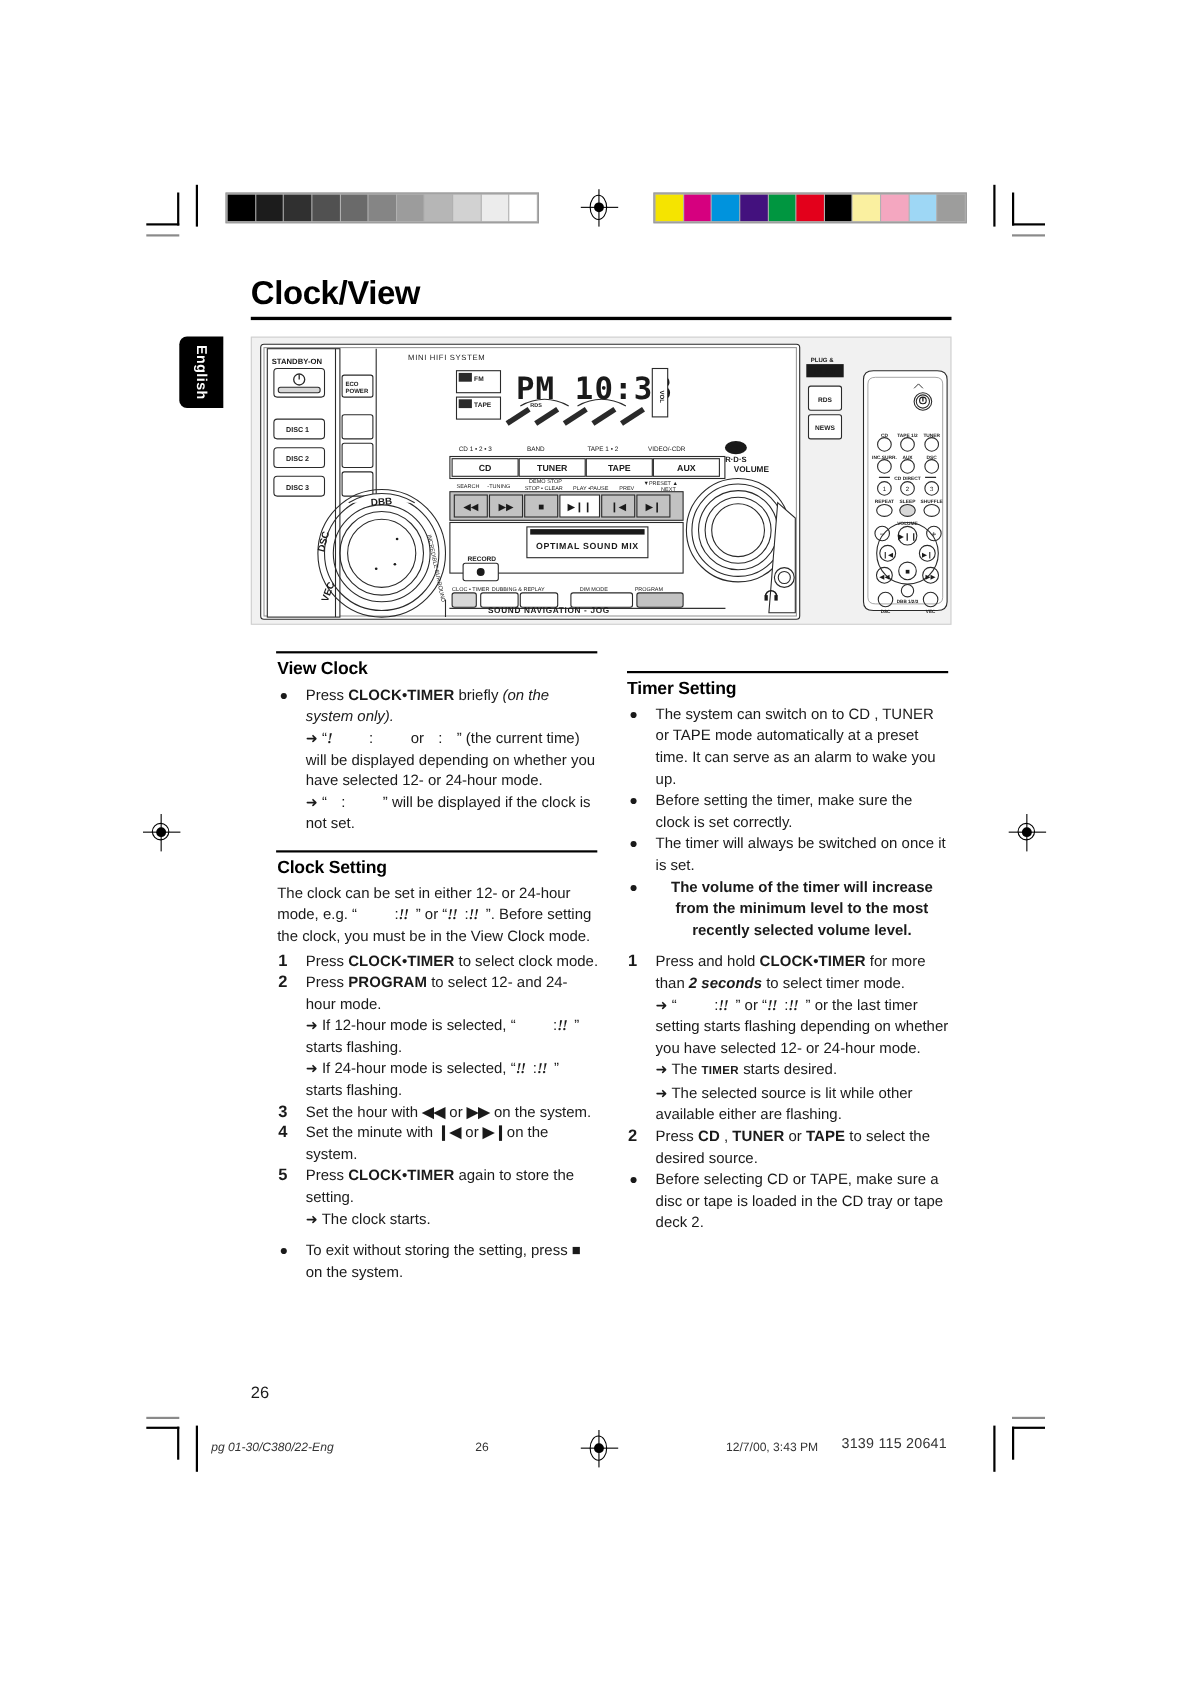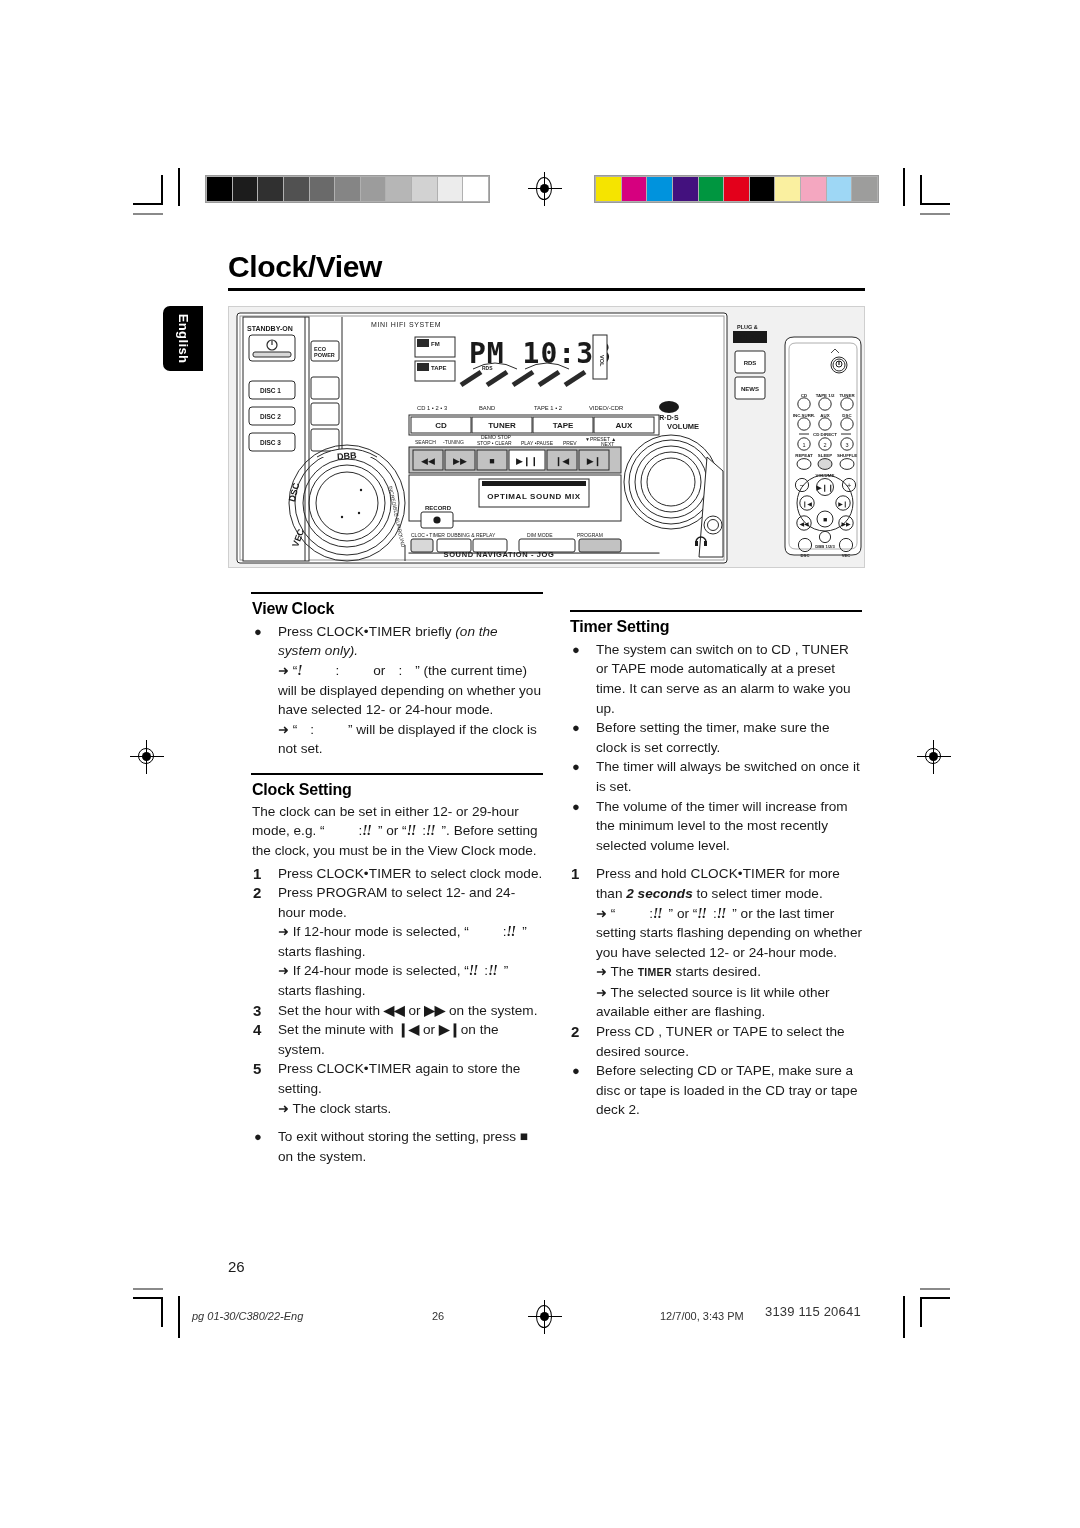--- a/index.html
+++ b/index.html
@@ -149,23 +149,23 @@
     padding-left: 3px;
     box-sizing: border-box;
     line-height: 19.6px;
   }
   .row .mk.num { font-weight: bold; font-size: 15px; padding-left: 1px; }
   .row .mk.dot { font-size: 13px; padding-left: 2px; }
   .row .tx { flex: 1 1 auto; }
 
   .row.tight { margin-top: 0; }
 
-  b.k { font-weight: normal; letter-spacing: .1px; text-align: center; }
+  b.k { font-weight: bold; letter-spacing: .1px; text-align: center; }
   i.em { font-style: italic; }
-  .boldpara { font-weight: normal; }
+  .boldpara { font-weight: bold; text-align: center; }
 
   
   .lcd {
     font-family: "Liberation Serif", serif;
     font-style: italic;
     font-weight: bold;
     letter-spacing: -1px;
   }
   .gap { display: inline-block; width: 34px; }
   .gap.sm { width: 13px; }
@@ -566,21 +566,21 @@
       <br>
       <span class="arrow">➜</span>
       <span>“</span><span class="gap sm"></span>:<span class="gap"></span><span>” will be displayed if the clock is not set.</span>
     </div>
   </div>
 
   <div class="blk" style="margin-top:14px;">
     <div class="sec-rule l"></div>
     <h2 class="sec">Clock Setting</h2>
     <p class="body">
-      <span>The clock can be set in either 12- or 29-hour mode, e.g. </span>“<span class="gap"></span>:<span class="lcd">!!</span><span class="gap xs"></span>” or “<span class="lcd">!!</span><span class="gap xs"></span>:<span class="lcd">!!</span><span class="gap xs"></span><span>”. Before setting the clock, you must be in the View Clock mode.</span>
+      <span>The clock can be set in either 12- or 24-hour mode, e.g. </span>“<span class="gap"></span>:<span class="lcd">!!</span><span class="gap xs"></span>” or “<span class="lcd">!!</span><span class="gap xs"></span>:<span class="lcd">!!</span><span class="gap xs"></span><span>”. Before setting the clock, you must be in the View Clock mode.</span>
     </p>
 
     <div class="row">
       <div class="mk num">1</div>
       <div class="tx"><span>Press </span><b class="k">CLOCK•TIMER</b><span> to select clock mode.</span></div>
     </div>
 
     <div class="row tight">
       <div class="mk num">2</div>
       <div class="tx">

